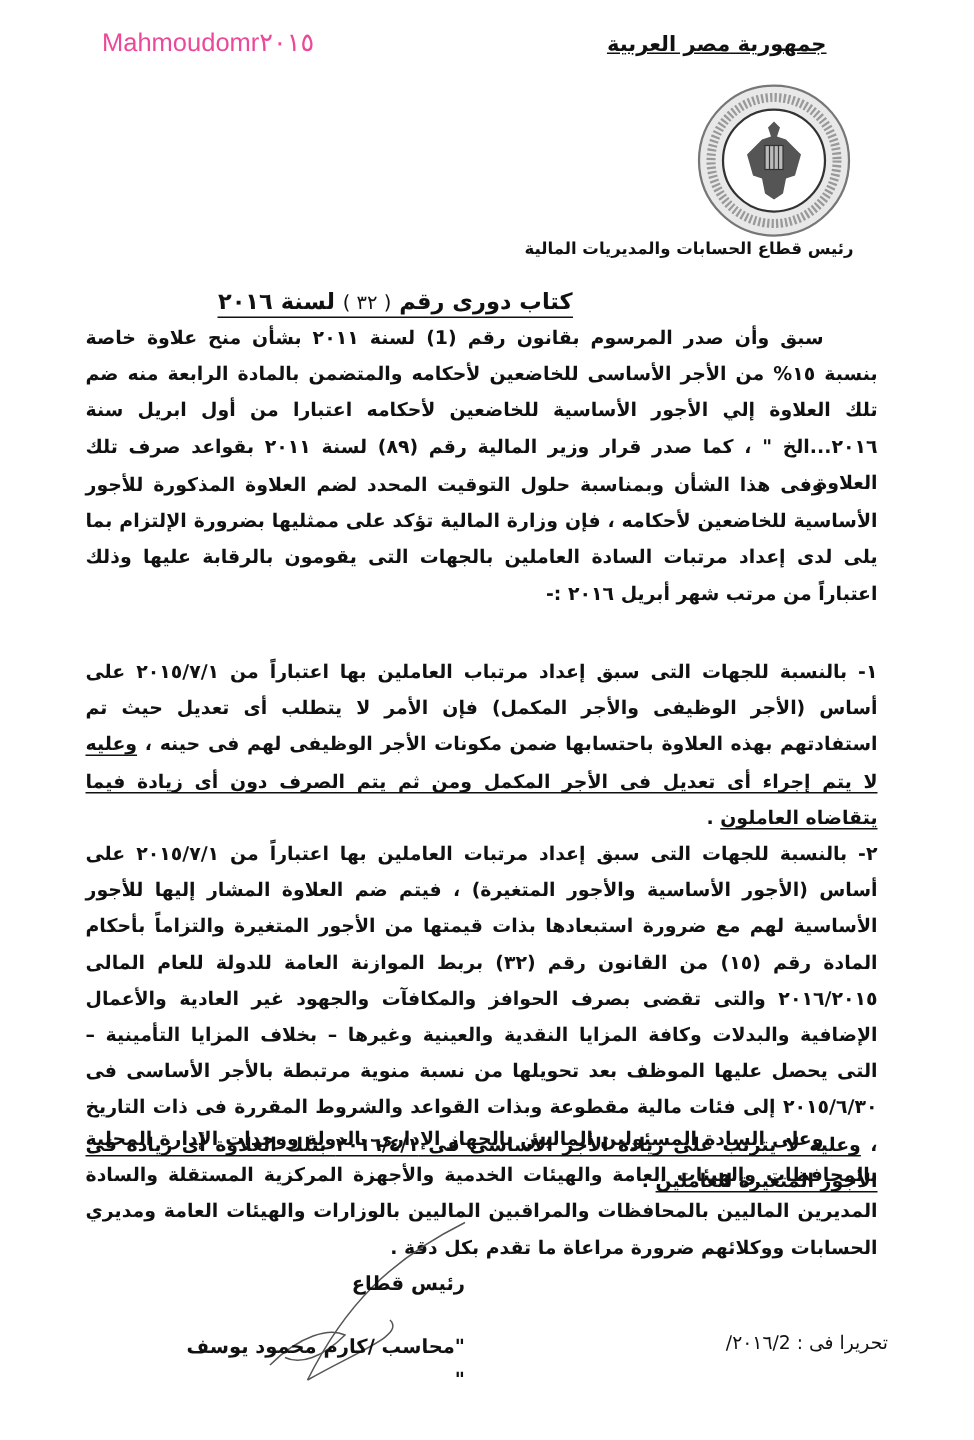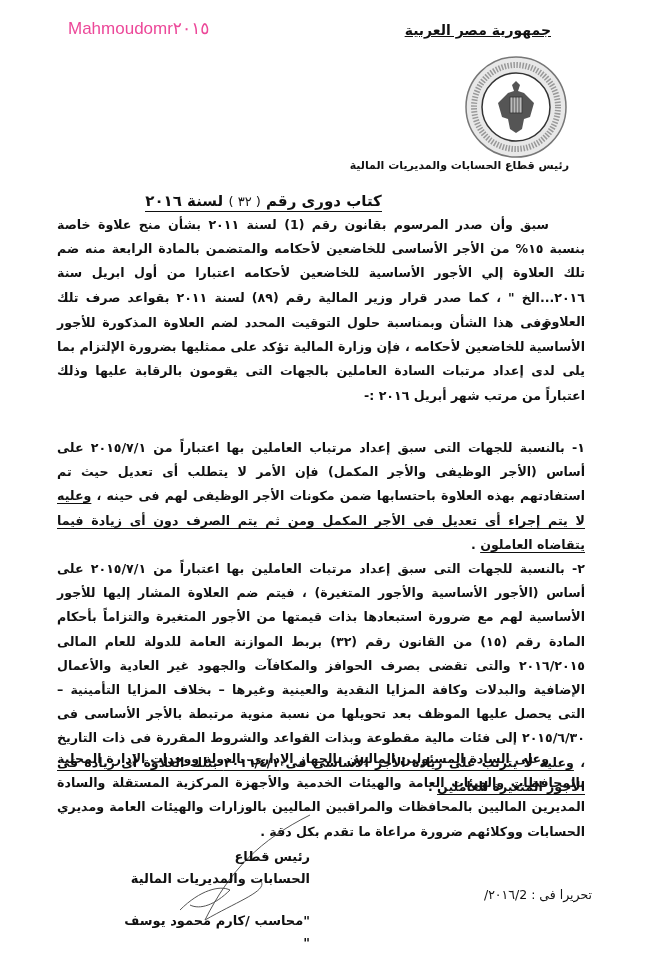--- a/index.html
+++ b/index.html
@@ -65,20 +65,19 @@
 </div>
 
 <svg class="scribble" viewBox="0 0 220 150">
   <path d="M200 5 C150 30, 120 60, 95 110" fill="none" stroke="#555" stroke-width="1"></path>
   <path d="M95 110 C130 90, 160 80, 150 70" fill="none" stroke="#555" stroke-width="1"></path>
   <path d="M70 100 C90 80, 110 75, 120 80 C105 95, 90 100, 80 95" fill="none" stroke="#555" stroke-width="1"></path>
 </svg>
 
 <div class="sig">
   <div>رئيس قطاع</div>
-  <div>الحسابات والمديريات المالية</div>
   <div class="name">"محاسب /كارم محمود يوسف "</div>
 </div>
 
 <div class="date">
   <span>تحريرا فى :</span>
   <span>٢٠١٦/2/</span>
 </div>
 
 </body></html>

